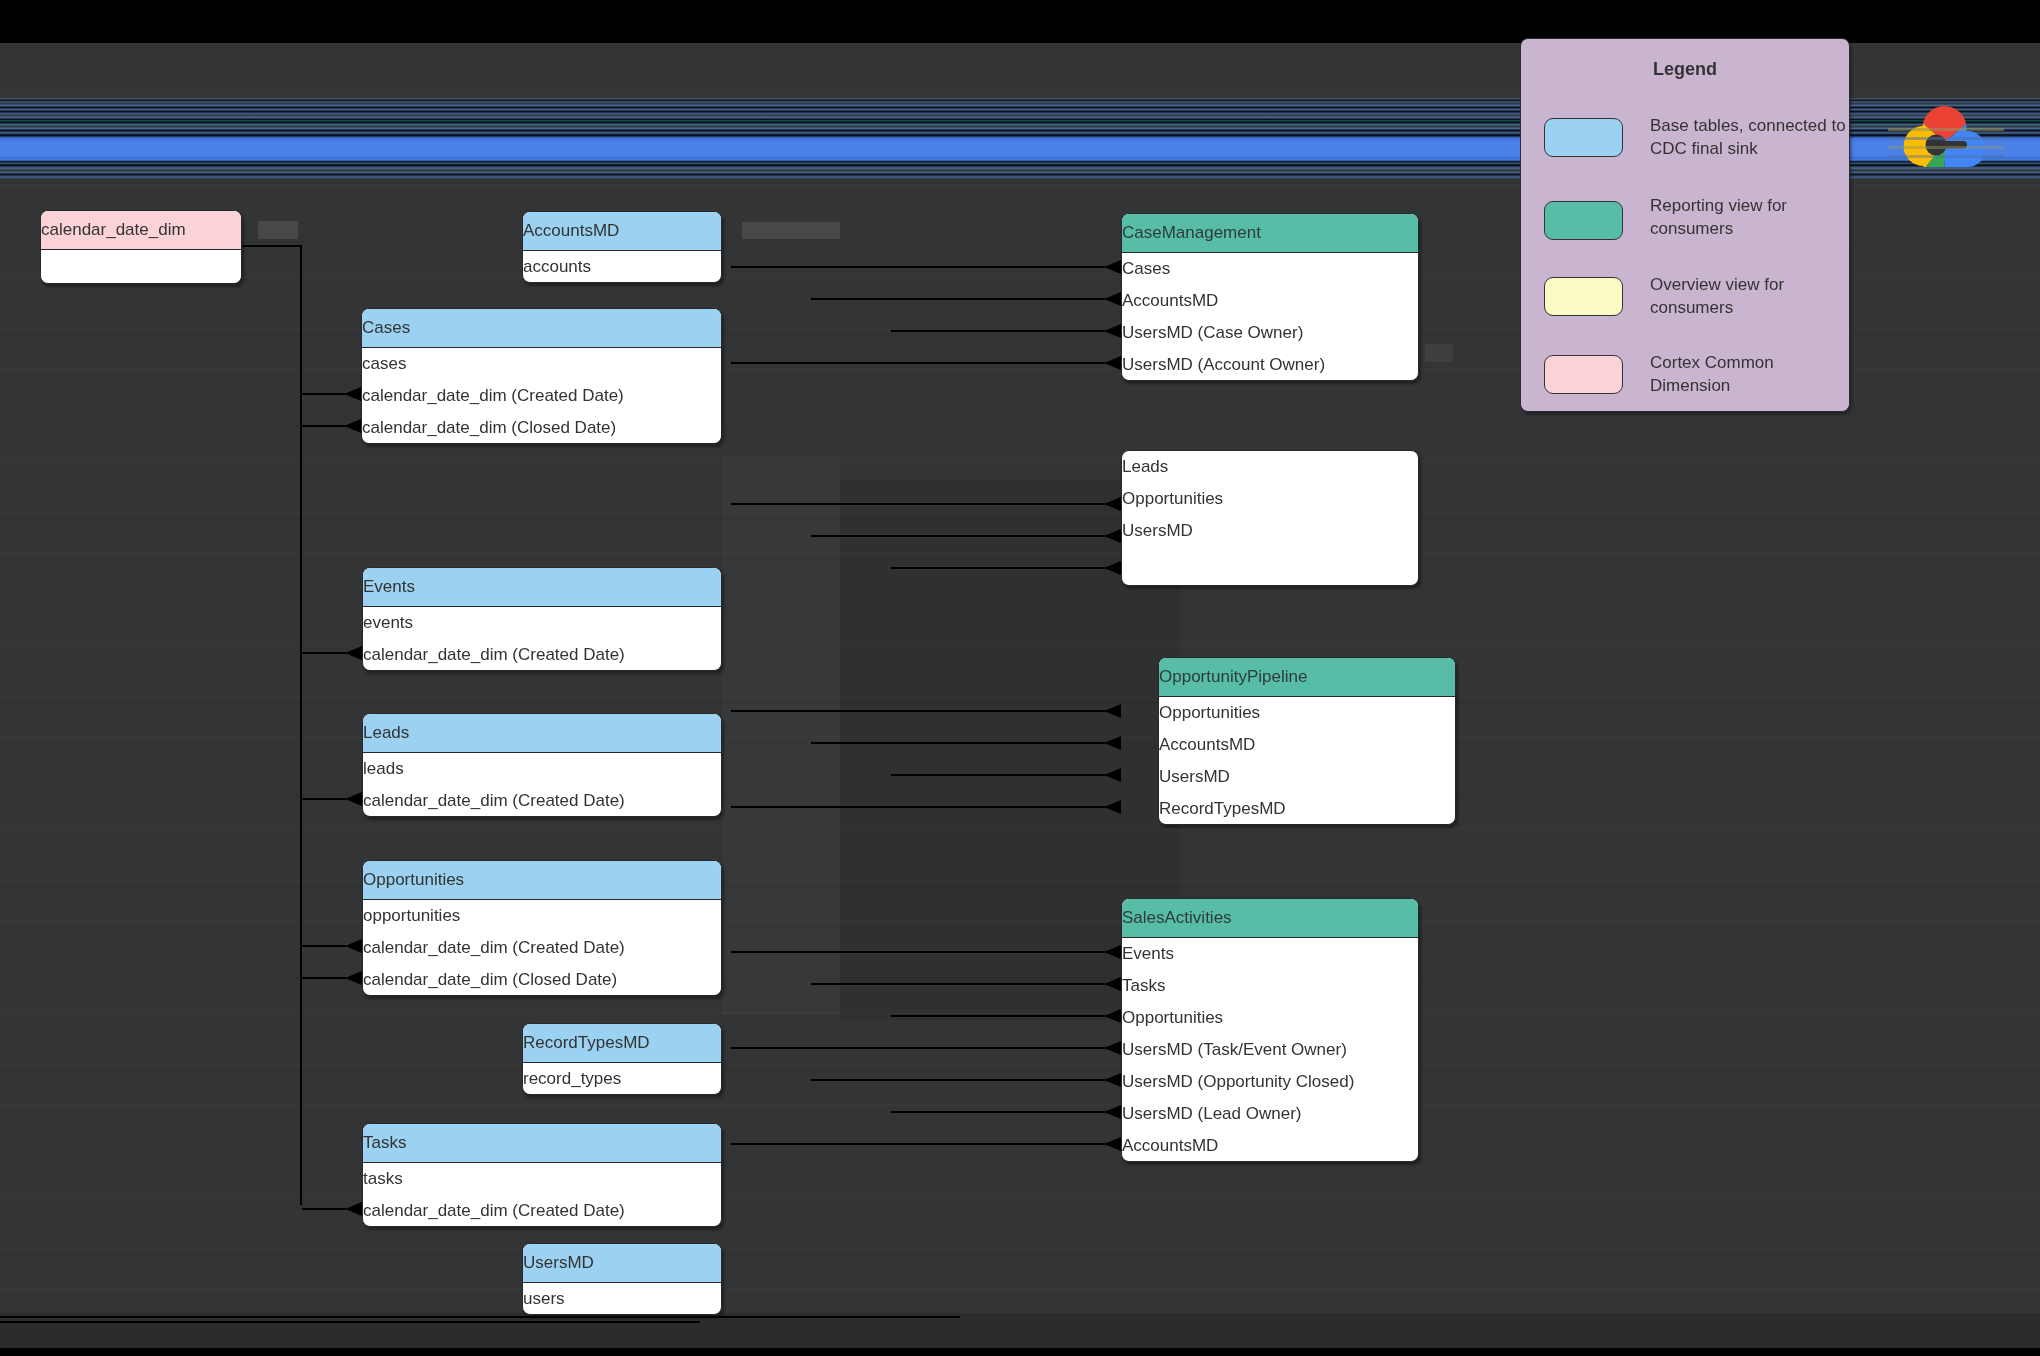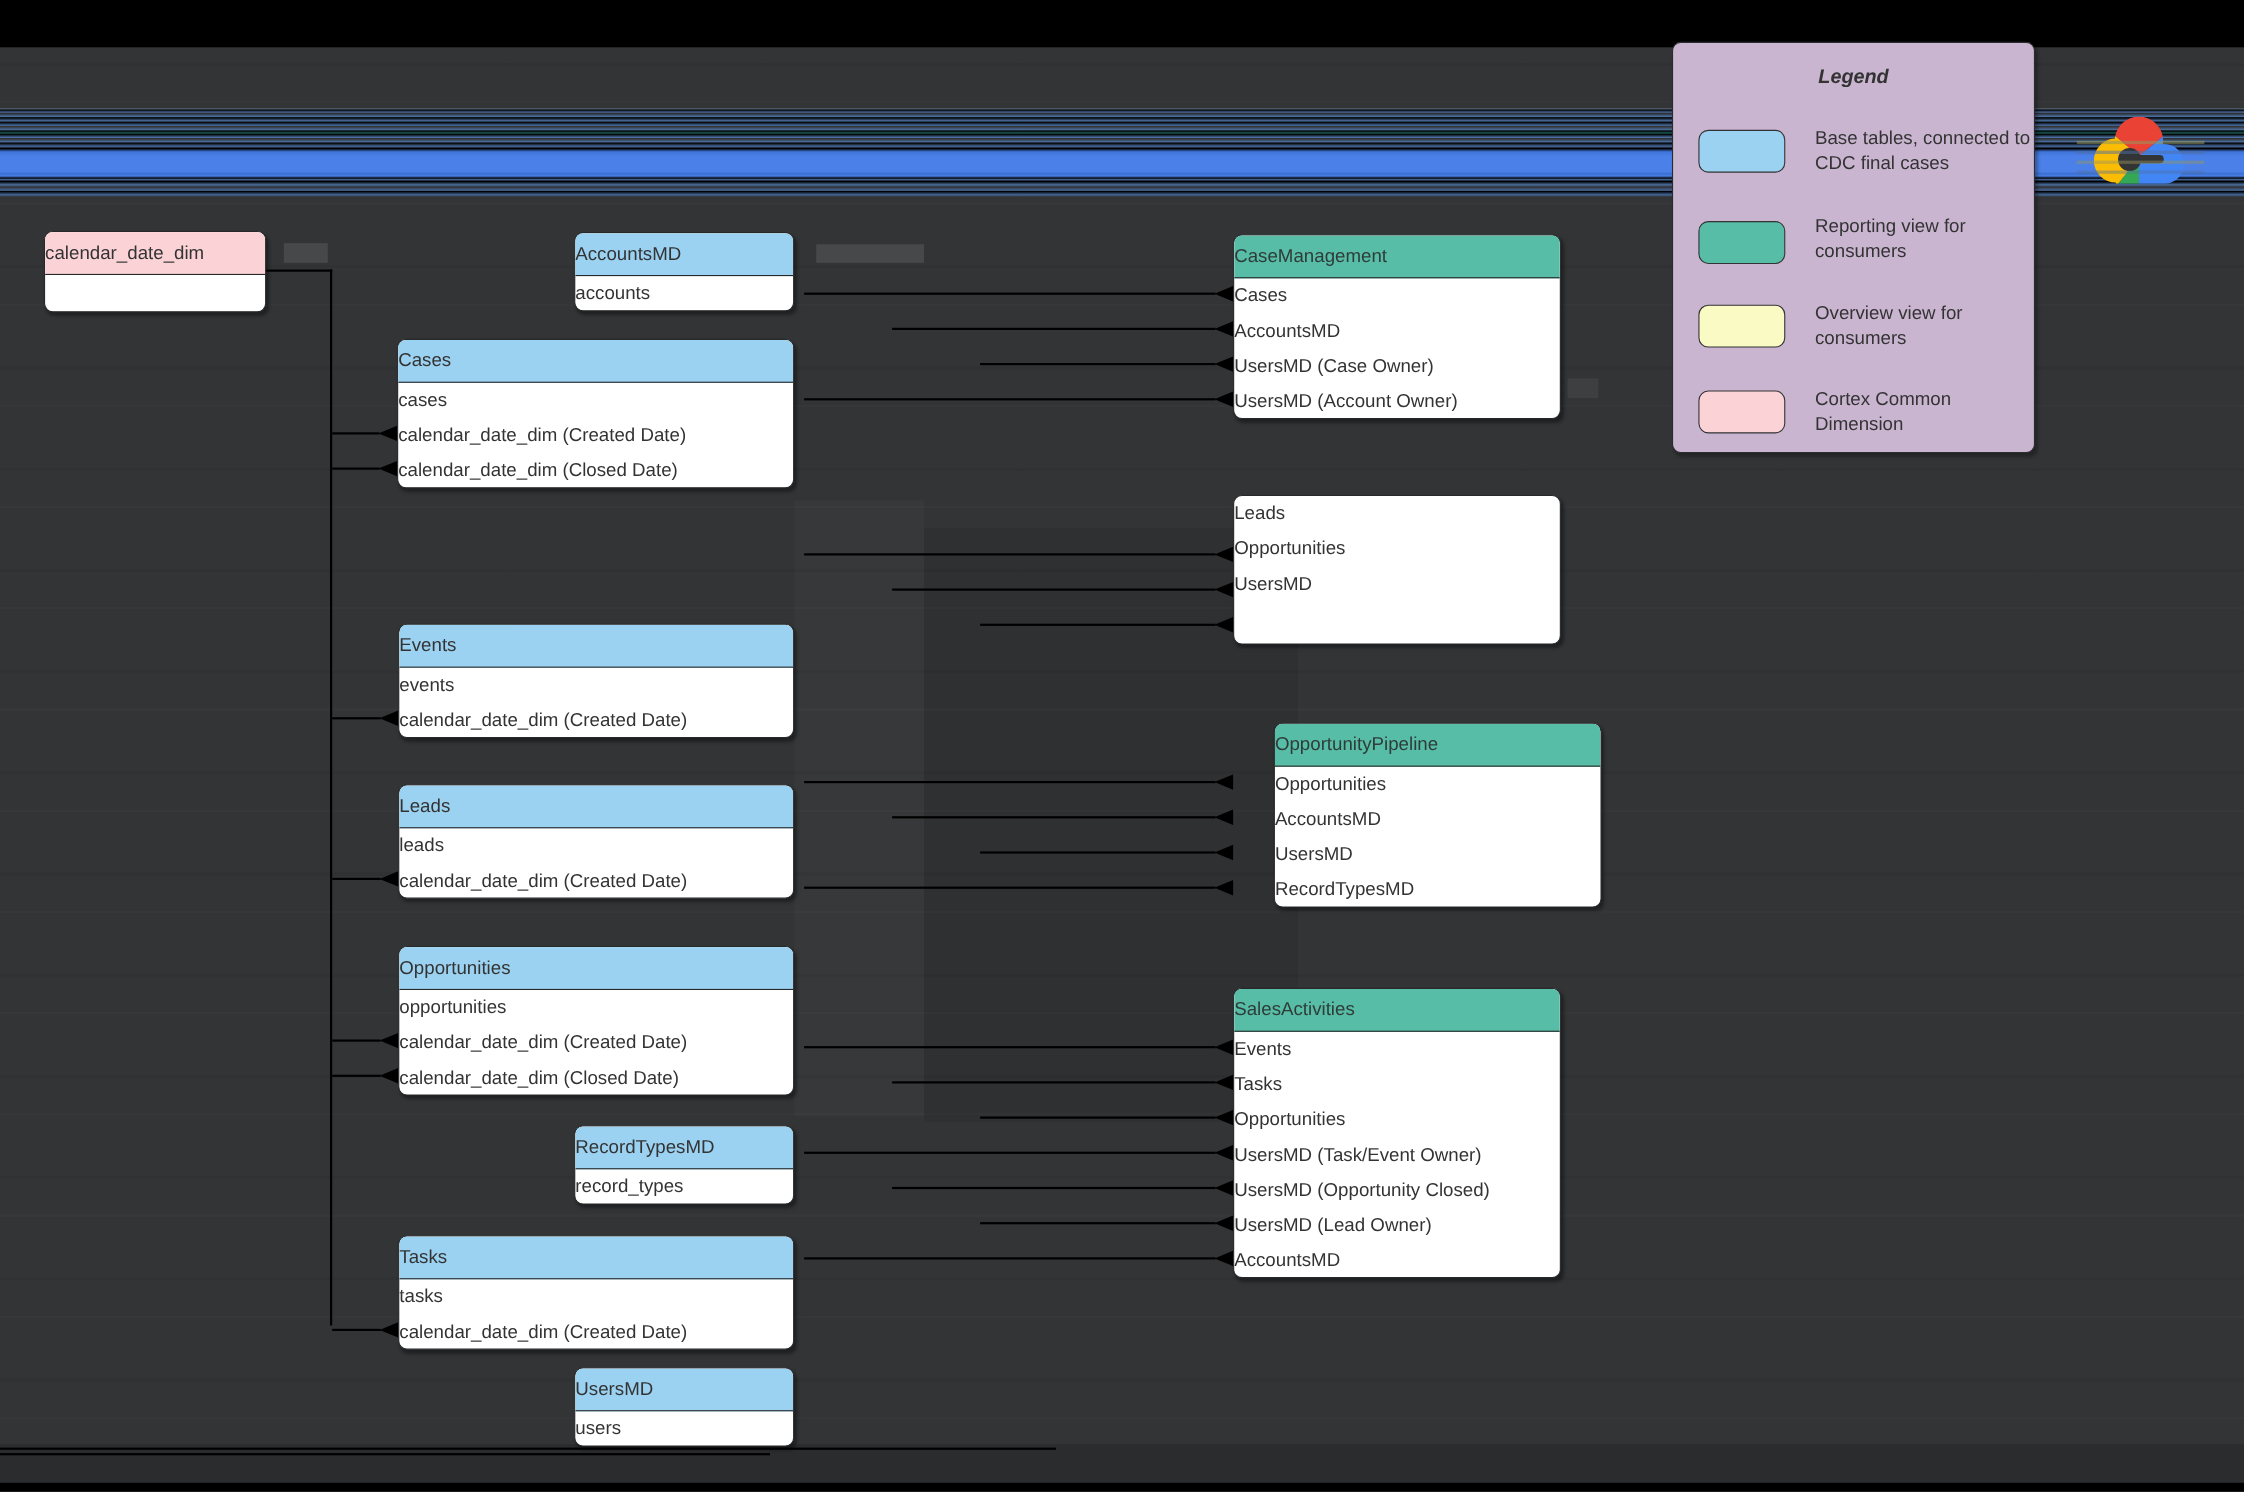--- a/index.html
+++ b/index.html
@@ -47,21 +47,21 @@
   .arrow{position:absolute;width:0;height:0;z-index:5;
     border-top:7px solid transparent;border-bottom:7px solid transparent;
     border-right:17px solid #000;}
 
   
   .legend{
     position:absolute;left:1520px;top:38px;width:328px;height:372px;
     background:#cab5d1;border:1px solid #2b2c2e;border-radius:8px;z-index:20;
     box-shadow:2px 3px 3px rgba(0,0,0,.3);color:#333;
   }
-  .legend-title{text-align:center;font-weight:bold;font-size:18px;margin-top:20px;font-style:italic;}
+  .legend-title{text-align:center;font-weight:bold;font-size:18px;margin-top:20px;}
   .legend-item{position:absolute;left:23px;display:flex;align-items:center;gap:27px;}
   .swatch{width:77px;height:37px;border:1px solid #333;border-radius:9px;flex:none;}
   .legend-label{width:205px;font-size:17px;line-height:23px;}
 
   
   .gcp{position:absolute;left:1896px;top:98px;width:100px;height:84px;z-index:6;}
   .logo-stripe{position:absolute;z-index:7;pointer-events:none;}
 </style>
 </head>
 <body>
@@ -79,21 +79,21 @@
   <div class="artifact" style="left:722px;top:455px;width:118px;height:560px;background:rgba(255,255,255,0.025);"></div>
   <div class="artifact" style="left:840px;top:480px;width:340px;height:540px;background:rgba(0,0,0,0.07);"></div>
   <div class="artifact" style="left:1425px;top:344px;width:28px;height:18px;background:#3d3f41;"></div>
   <div class="artifact" style="left:0px;top:1316px;width:960px;height:2px;background:#000;"></div>
   <div class="artifact" style="left:0px;top:1321px;width:700px;height:2px;background:#000;"></div>
 
   <div class="legend" style="background: rgb(202, 181, 209);">
     <div class="legend-title">Legend</div>
     <div class="legend-item" style="top:75px;">
       <div class="swatch" style="background: rgb(155, 210, 241);"></div>
-      <div class="legend-label">Base tables, connected to CDC final cases</div>
+      <div class="legend-label">Base tables, connected to CDC final sink</div>
     </div>
     <div class="legend-item" style="top:155px;align-items:flex-end;">
       <div class="swatch" style="background: rgb(87, 189, 166);"></div>
       <div class="legend-label">Reporting view for consumers</div>
     </div>
     <div class="legend-item" style="top:234px;">
       <div class="swatch" style="background: rgb(250, 250, 197);"></div>
       <div class="legend-label">Overview view for consumers</div>
     </div>
     <div class="legend-item" style="top:312px;">

